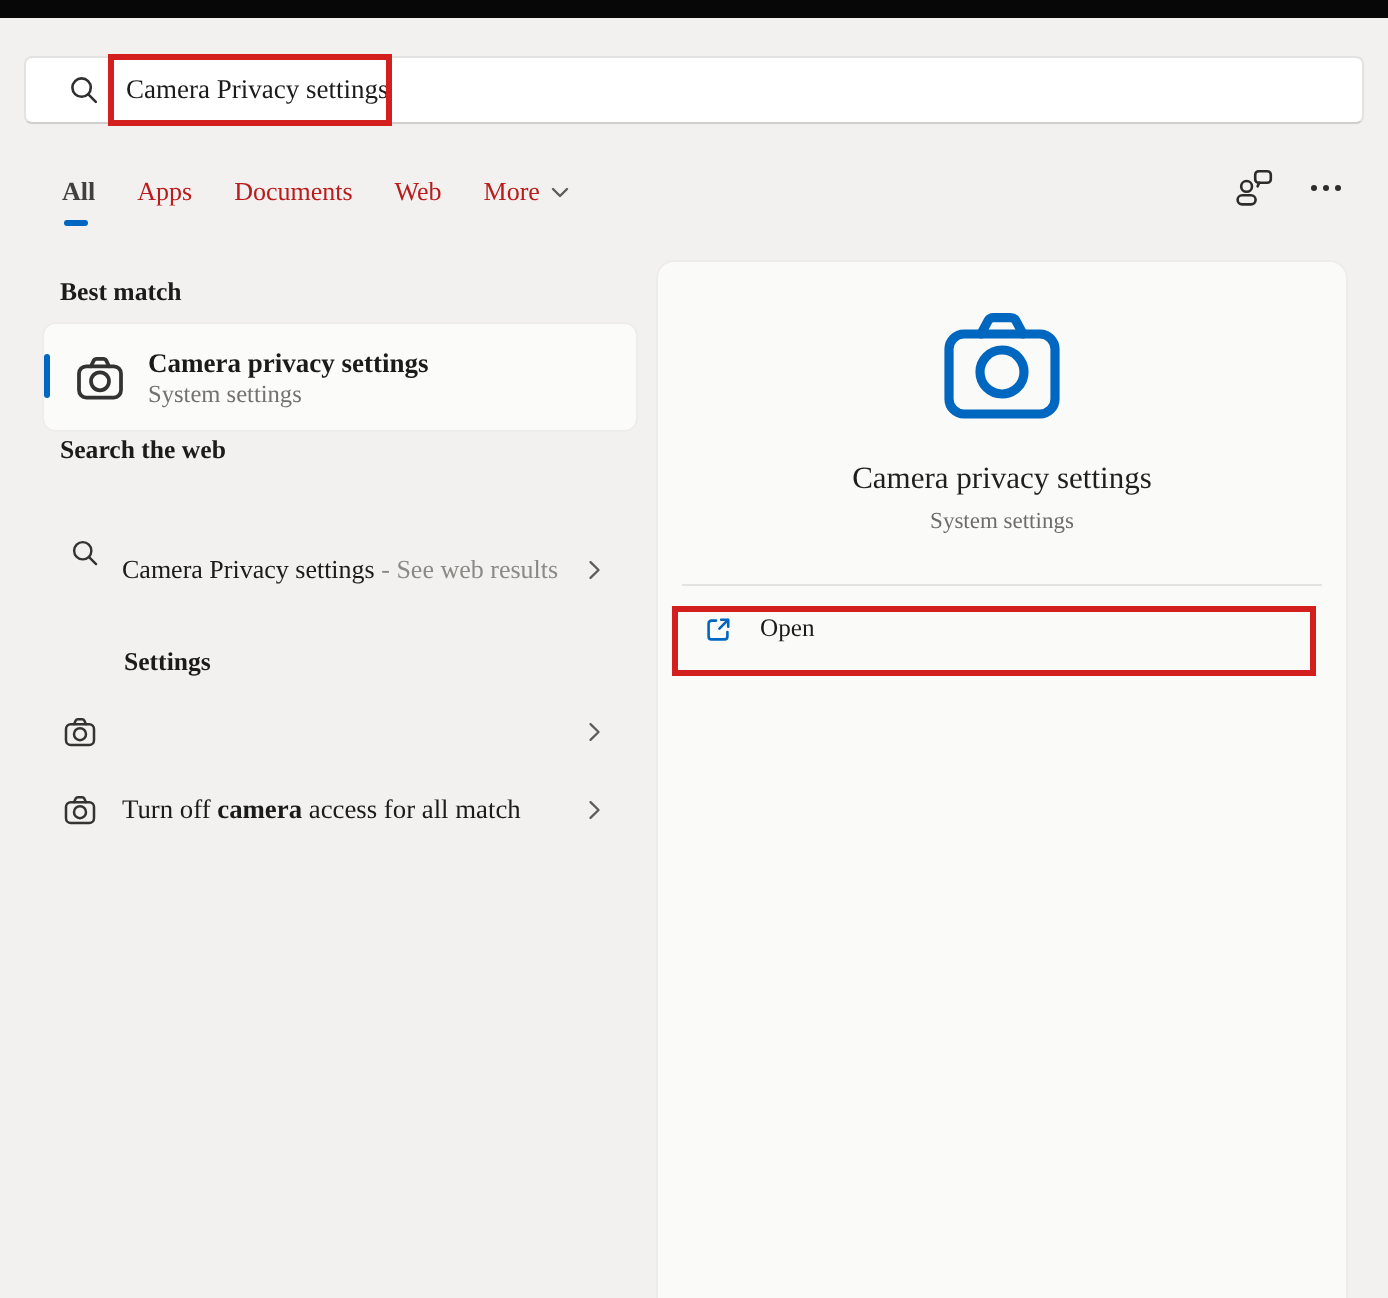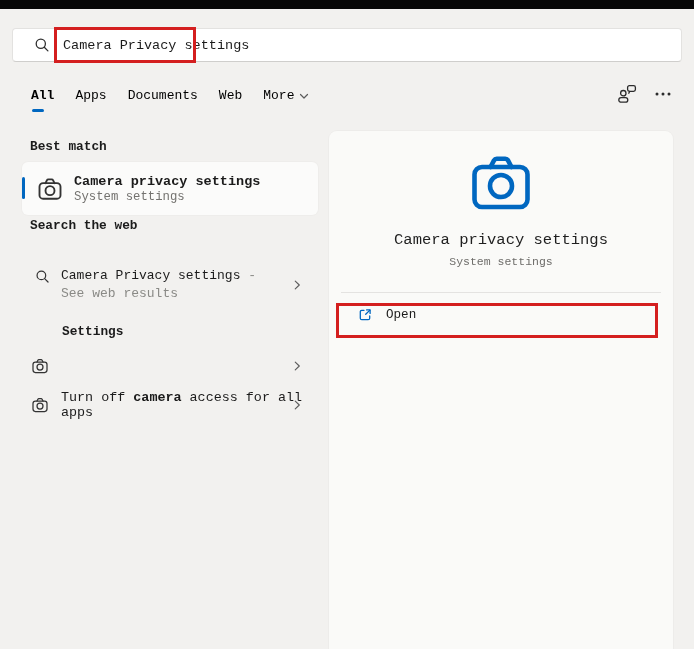--- a/index.html
+++ b/index.html
@@ -1,40 +1,40 @@
 <!DOCTYPE html>
 <html><head>
 <meta charset="utf-8">
 <style>
   html,body{margin:0;padding:0;}
   .screen{
     position:relative;width:694px;height:649px;overflow:hidden;
     background:#f2f1ef;
-    font-family:Liberation Mono, monospace;
+    font-family:Liberation Serif, serif;
     color:#1b1b1b;
     -webkit-font-smoothing:antialiased;
   }
   .top-strip{position:absolute;left:0;top:0;width:694px;height:9px;background:#070707;}
 
   
   .search-bar{
     position:absolute;left:12px;top:28px;width:670px;height:34px;box-sizing:border-box;
     background:#ffffff;border:1px solid #e3e2e0;border-bottom-color:#cfcecc;border-radius:4px;
     display:flex;align-items:center;padding-left:21px;gap:13px;
   }
   .search-text{font-size:13.5px;color:#1b1b1b;}
 
   .annotation{position:absolute;border:3px solid #d41f1f;box-sizing:border-box;z-index:12;pointer-events:none;}
   .a1{left:54px;top:27px;width:142px;height:36px;}
   .a2{left:336px;top:303px;width:322px;height:35px;}
 
   
   .tabs{position:absolute;left:31px;top:88px;display:flex;gap:21px;align-items:flex-start;}
-  .tab{position:relative;font-size:13px;color:#000000;cursor:default;display:flex;align-items:center;gap:4px;}
-  .tab.active{color:#000000;font-weight:bold;}
+  .tab{position:relative;font-size:13px;color:#b91c1c;cursor:default;display:flex;align-items:center;gap:4px;}
+  .tab.active{color:#404040;font-weight:bold;}
   .tab.active::after{
     content:"";position:absolute;left:1px;bottom:-9px;width:12px;height:3px;
     border-radius:2px;background:#0067c0;
   }
   .top-icons{position:absolute;right:22px;top:84px;display:flex;gap:17px;align-items:center;color:#2c2c2c;}
 
   
   .ic{fill:none;stroke:currentColor;stroke-linecap:round;stroke-linejoin:round;display:block;}
   .ic.fill{fill:currentColor;stroke:none;}
 
@@ -73,21 +73,21 @@
     position:absolute;left:329px;top:131px;width:344px;height:518px;box-sizing:border-box;
     background:#fafaf8;border-radius:8px 8px 0 0;
     box-shadow:0 0 0 1px rgba(0,0,0,0.02);
   }
   .preview-cam{position:absolute;left:50%;transform:translateX(-50%);top:23px;color:#0067c0;}
   .preview-title{position:absolute;left:0;right:0;top:100px;text-align:center;font-size:15.5px;color:#1f1f1f;}
   .preview-sub{position:absolute;left:0;right:0;top:124px;text-align:center;font-size:11.5px;color:#6e6d6a;}
   .preview-divider{position:absolute;left:12px;right:12px;top:161px;height:1px;background:#e4e3e1;}
   .open-row{
     position:absolute;left:10px;right:14px;top:173px;height:21px;
-    display:flex;align-items:center;padding-left:2px;gap:13px;box-sizing:border-box;margin-left:16px;
+    display:flex;align-items:center;padding-left:12px;gap:13px;box-sizing:border-box;
   }
   .open-row .open-ic{color:#0067c0;}
   .open-label{font-size:12.6px;color:#1b1b1b;}
 </style>
 </head>
 <body>
 
 <svg width="0" height="0" style="position:absolute">
   <defs>
     <symbol id="i-search" viewBox="0 0 16 16">
@@ -227,21 +227,21 @@
     </span>
   </div>
 
   <div class="row set-row set-row-2">
     <span class="icon-wrap">
       <svg class="ic" width="16" height="16">
           <use href="#i-camera-sm"></use>
         </svg>
     </span>
     <span class="set-text">
-      <span>Turn off </span><b>camera</b><span> access for all apps</span>
+      <span>Turn off </span><b>camera</b><span> access for all match</span>
     </span>
     <span class="chev">
       <svg class="ic" width="14" height="14">
           <use href="#i-chev-right"></use>
         </svg>
     </span>
   </div>
 
   <div class="preview">
     <span class="preview-cam">

